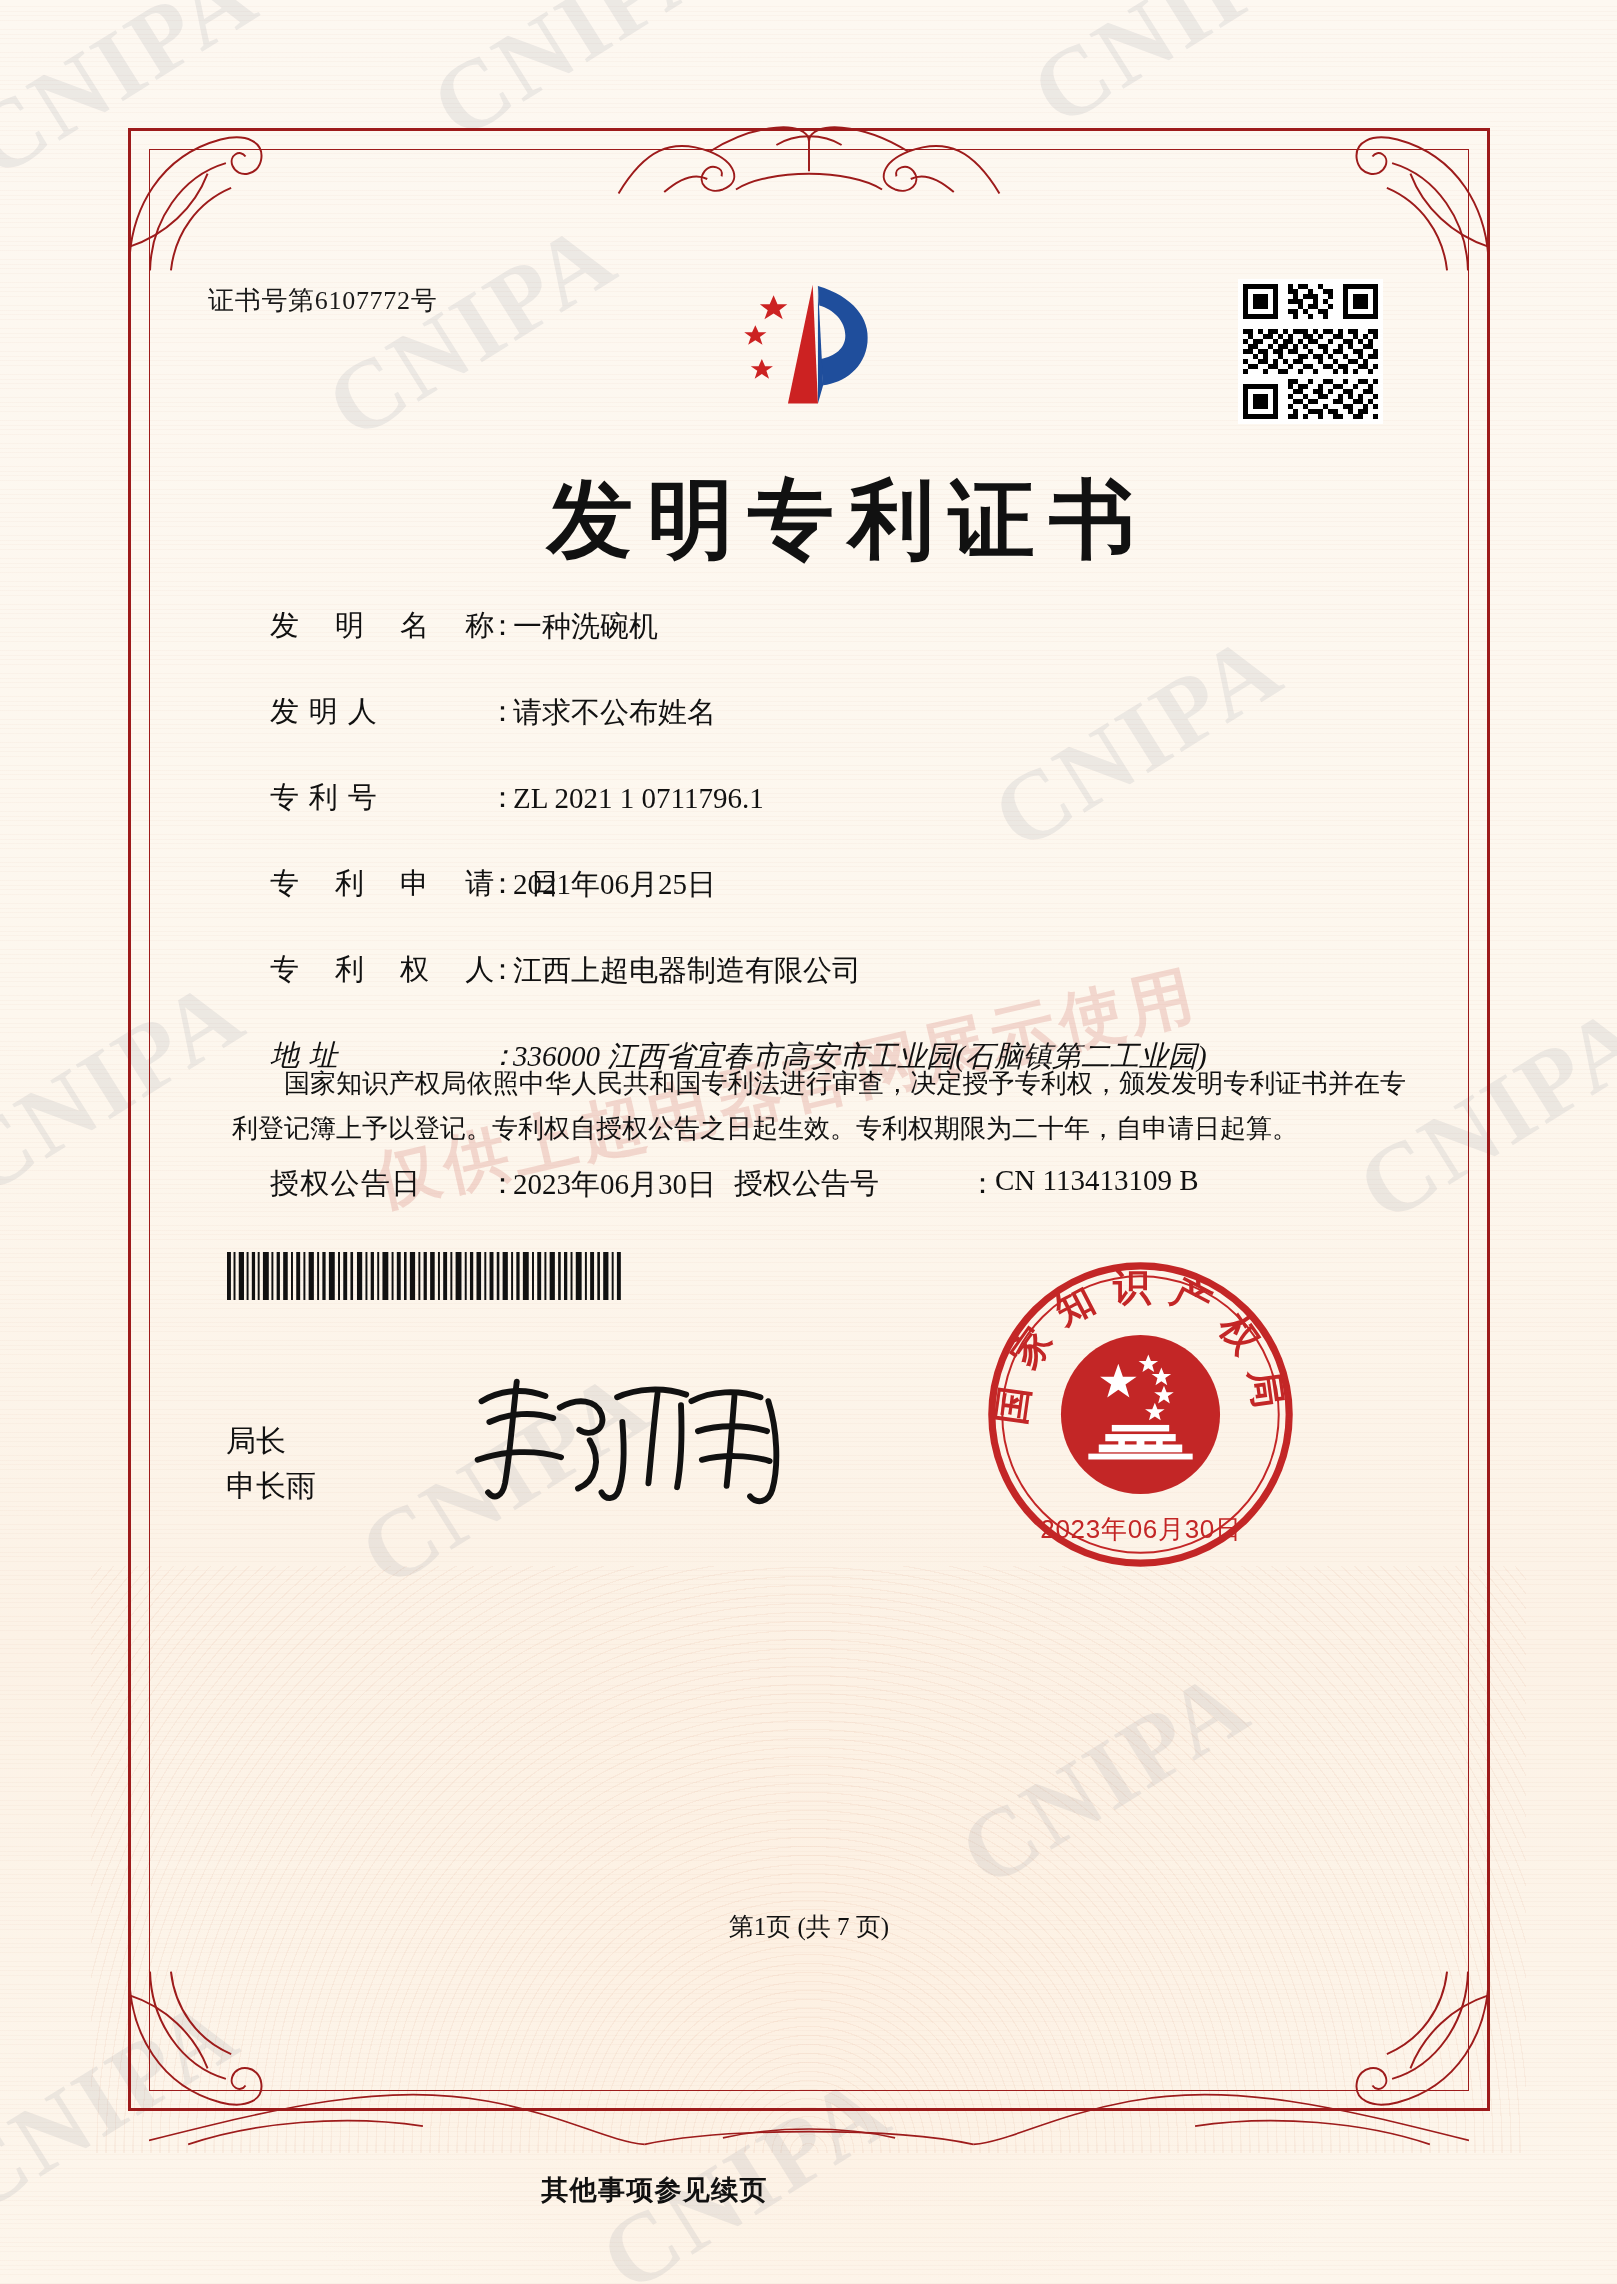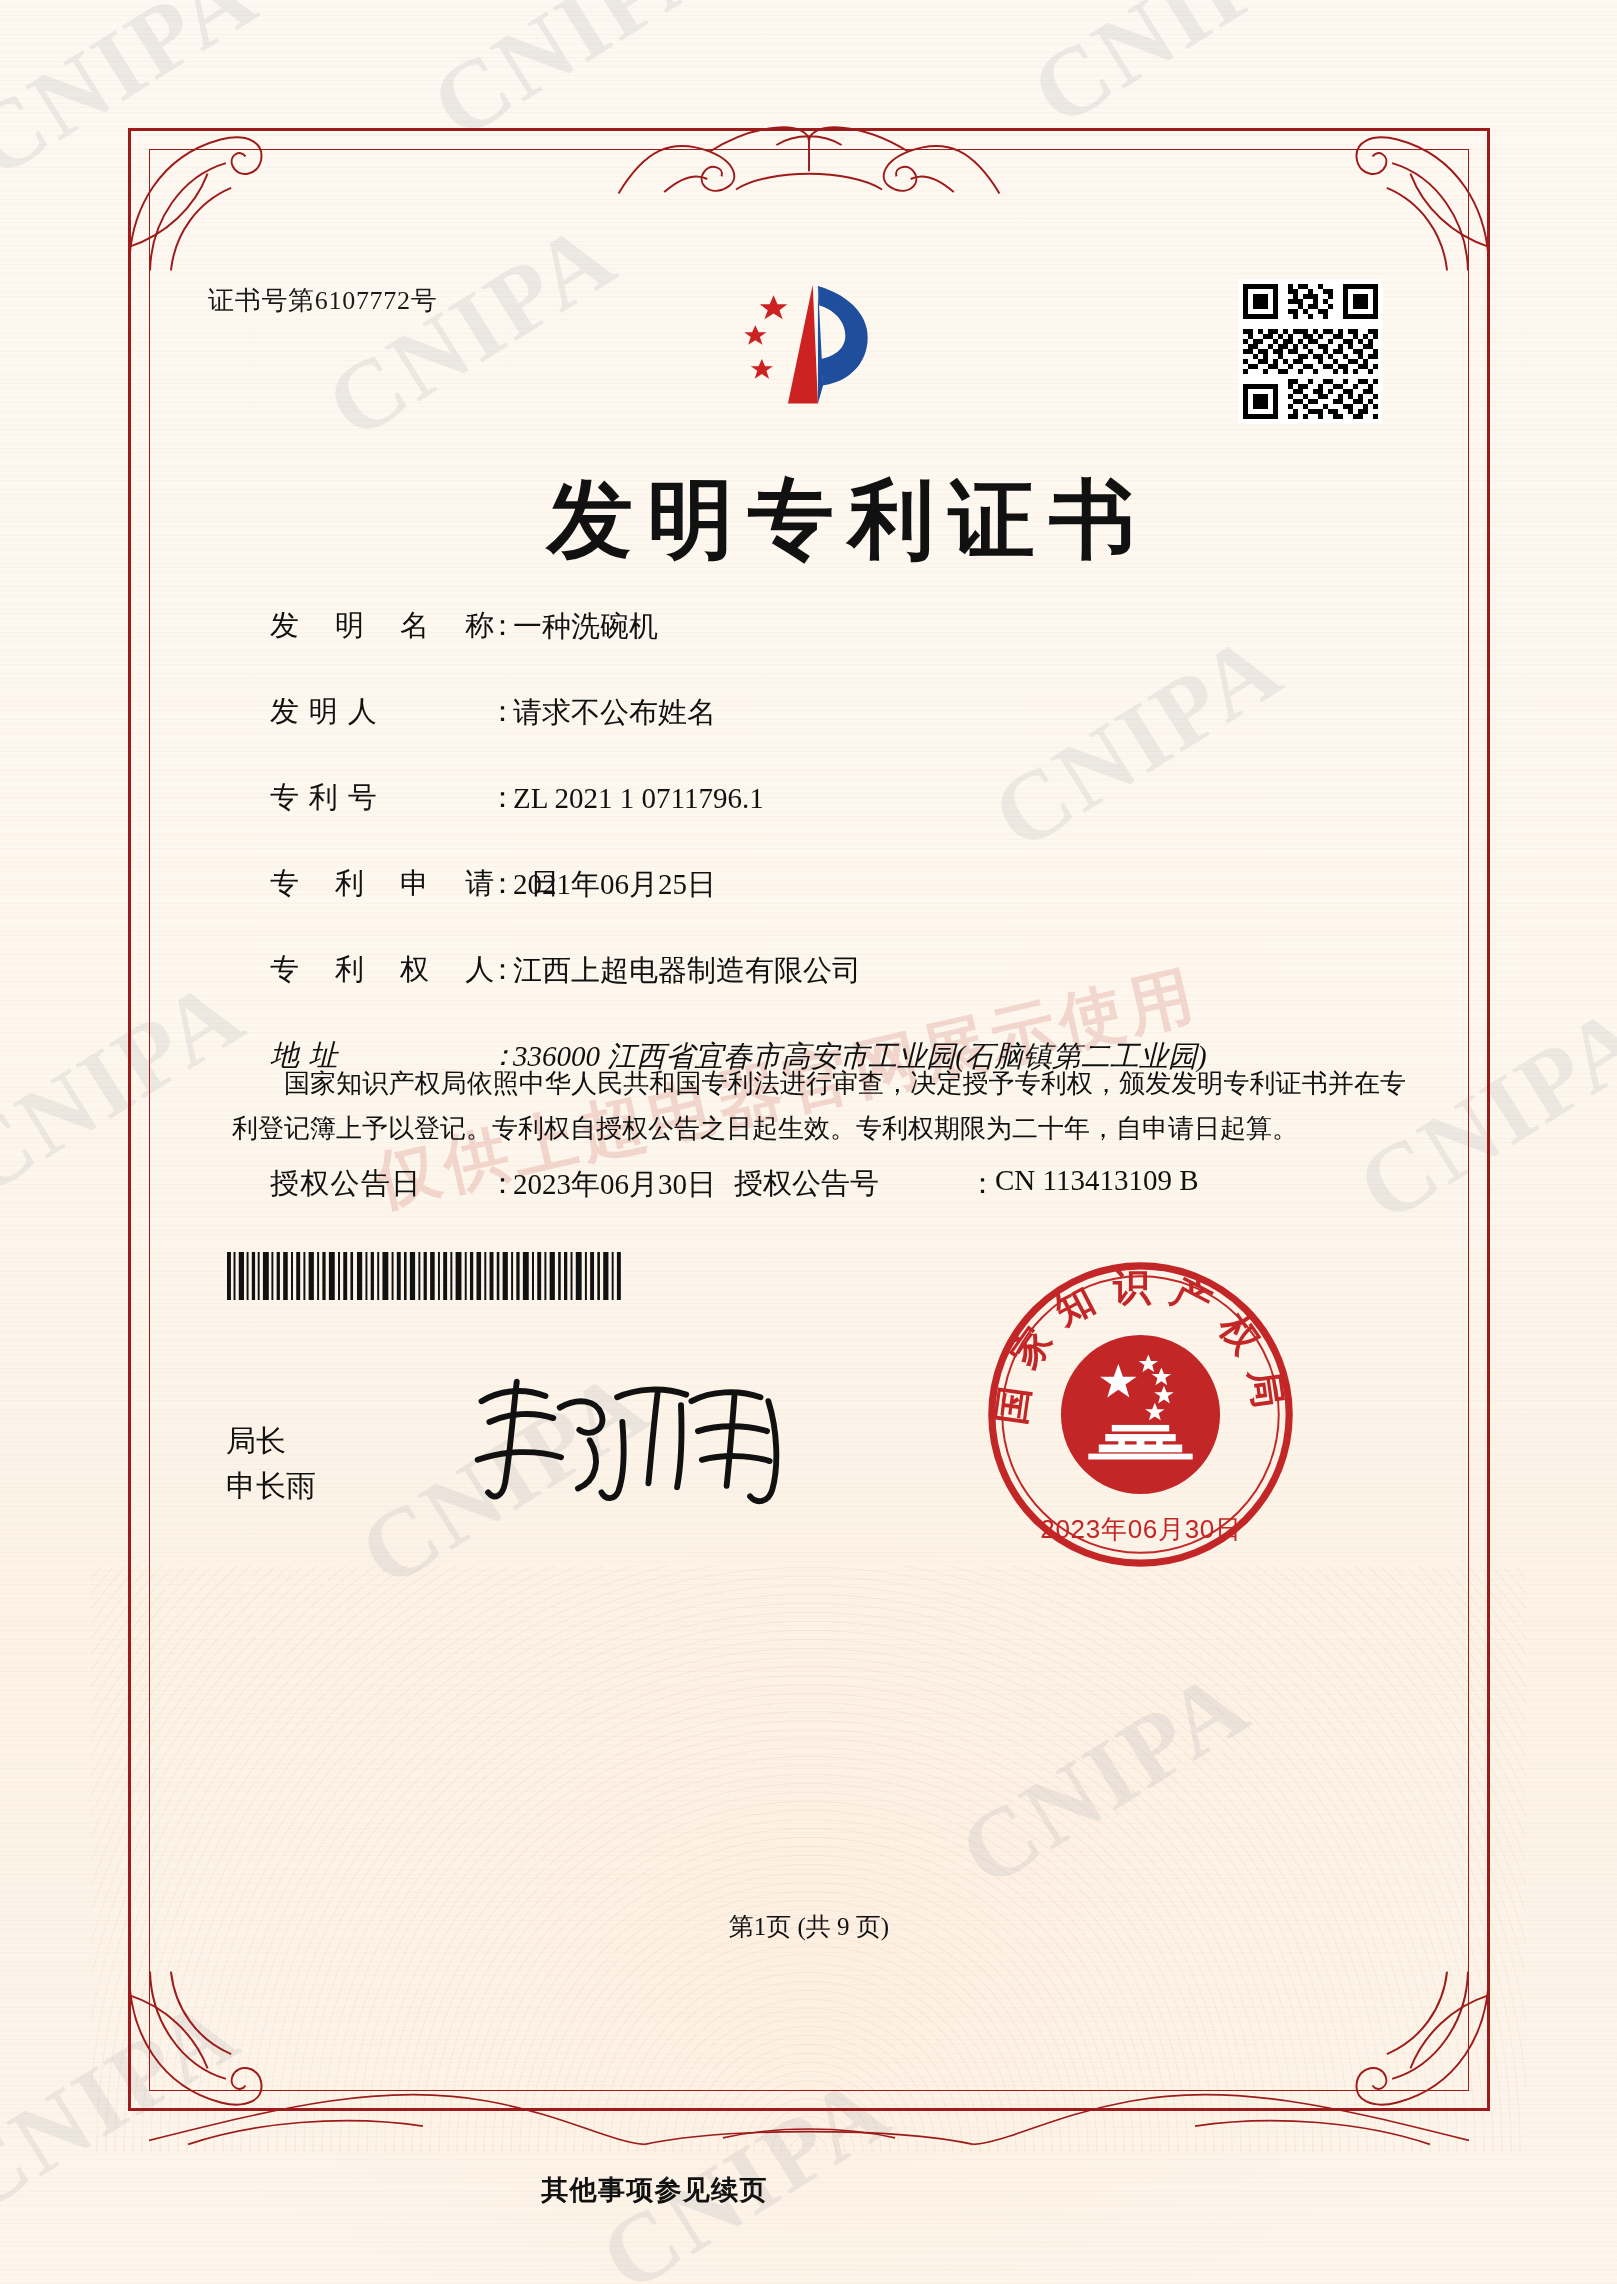--- a/index.html
+++ b/index.html
@@ -687,20 +687,20 @@
       <defs>
         <path id="sealArc" d="M 240 240 m -176 0 a 176 176 0 1 1 352 0"></path>
       </defs>
       <text font-family="'Liberation Serif', serif" font-size="58" font-weight="bold" fill="#c32626" letter-spacing="26">
         <textPath href="#sealArc" startOffset="50%" text-anchor="middle">国家知识产权局</textPath>
       </text>
     </svg>
 
     <div class="seal-date">2023年06月30日</div>
 
-    <div class="page-no">第1页 (共 9 页)</div>
+    <div class="page-no">第1页 (共 7 页)</div>
 
   </div>
 
   <div class="footer-note">其他事项参见续页</div>
 
 </div>
 
 
 </body></html>

